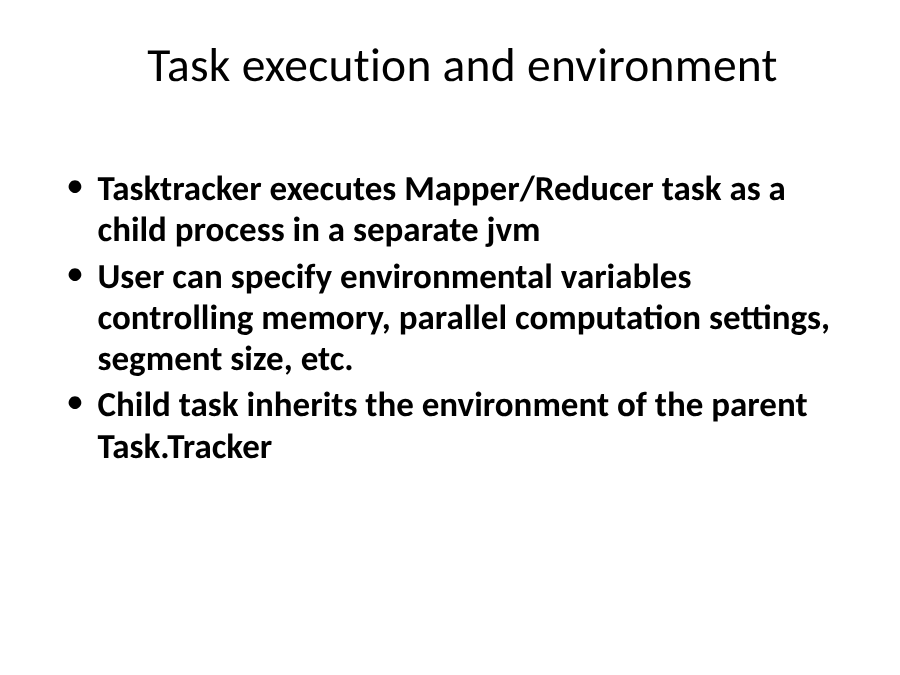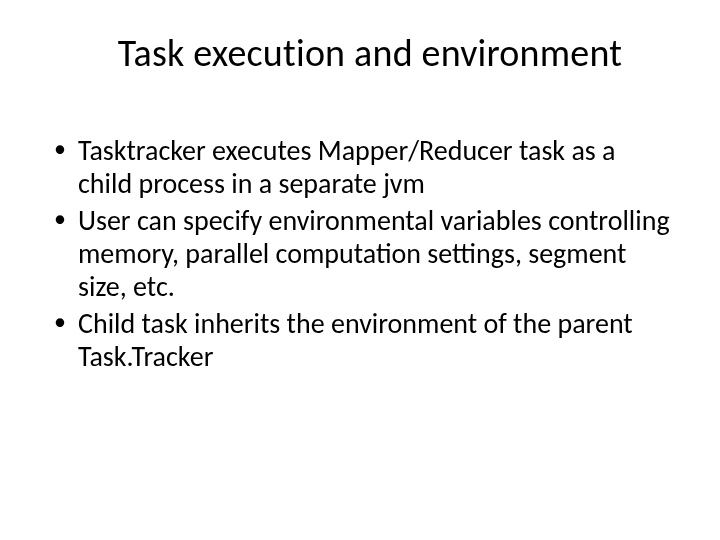--- a/index.html
+++ b/index.html
@@ -32,21 +32,21 @@
   }
   ul.bullets {
     list-style: none;
   }
   ul.bullets > li {
     position: relative;
     font-size: 28px;
     line-height: 1.18;
     padding-left: 28px;
     margin-bottom: 4px;
-    font-weight: 400;
+    font-weight: 700;
   }
   ul.bullets > li::before {
     content: "•";
     position: absolute;
     left: 4px;
     top: 0;
     font-size: 24px;
     line-height: 1.25;
   }
 </style>

